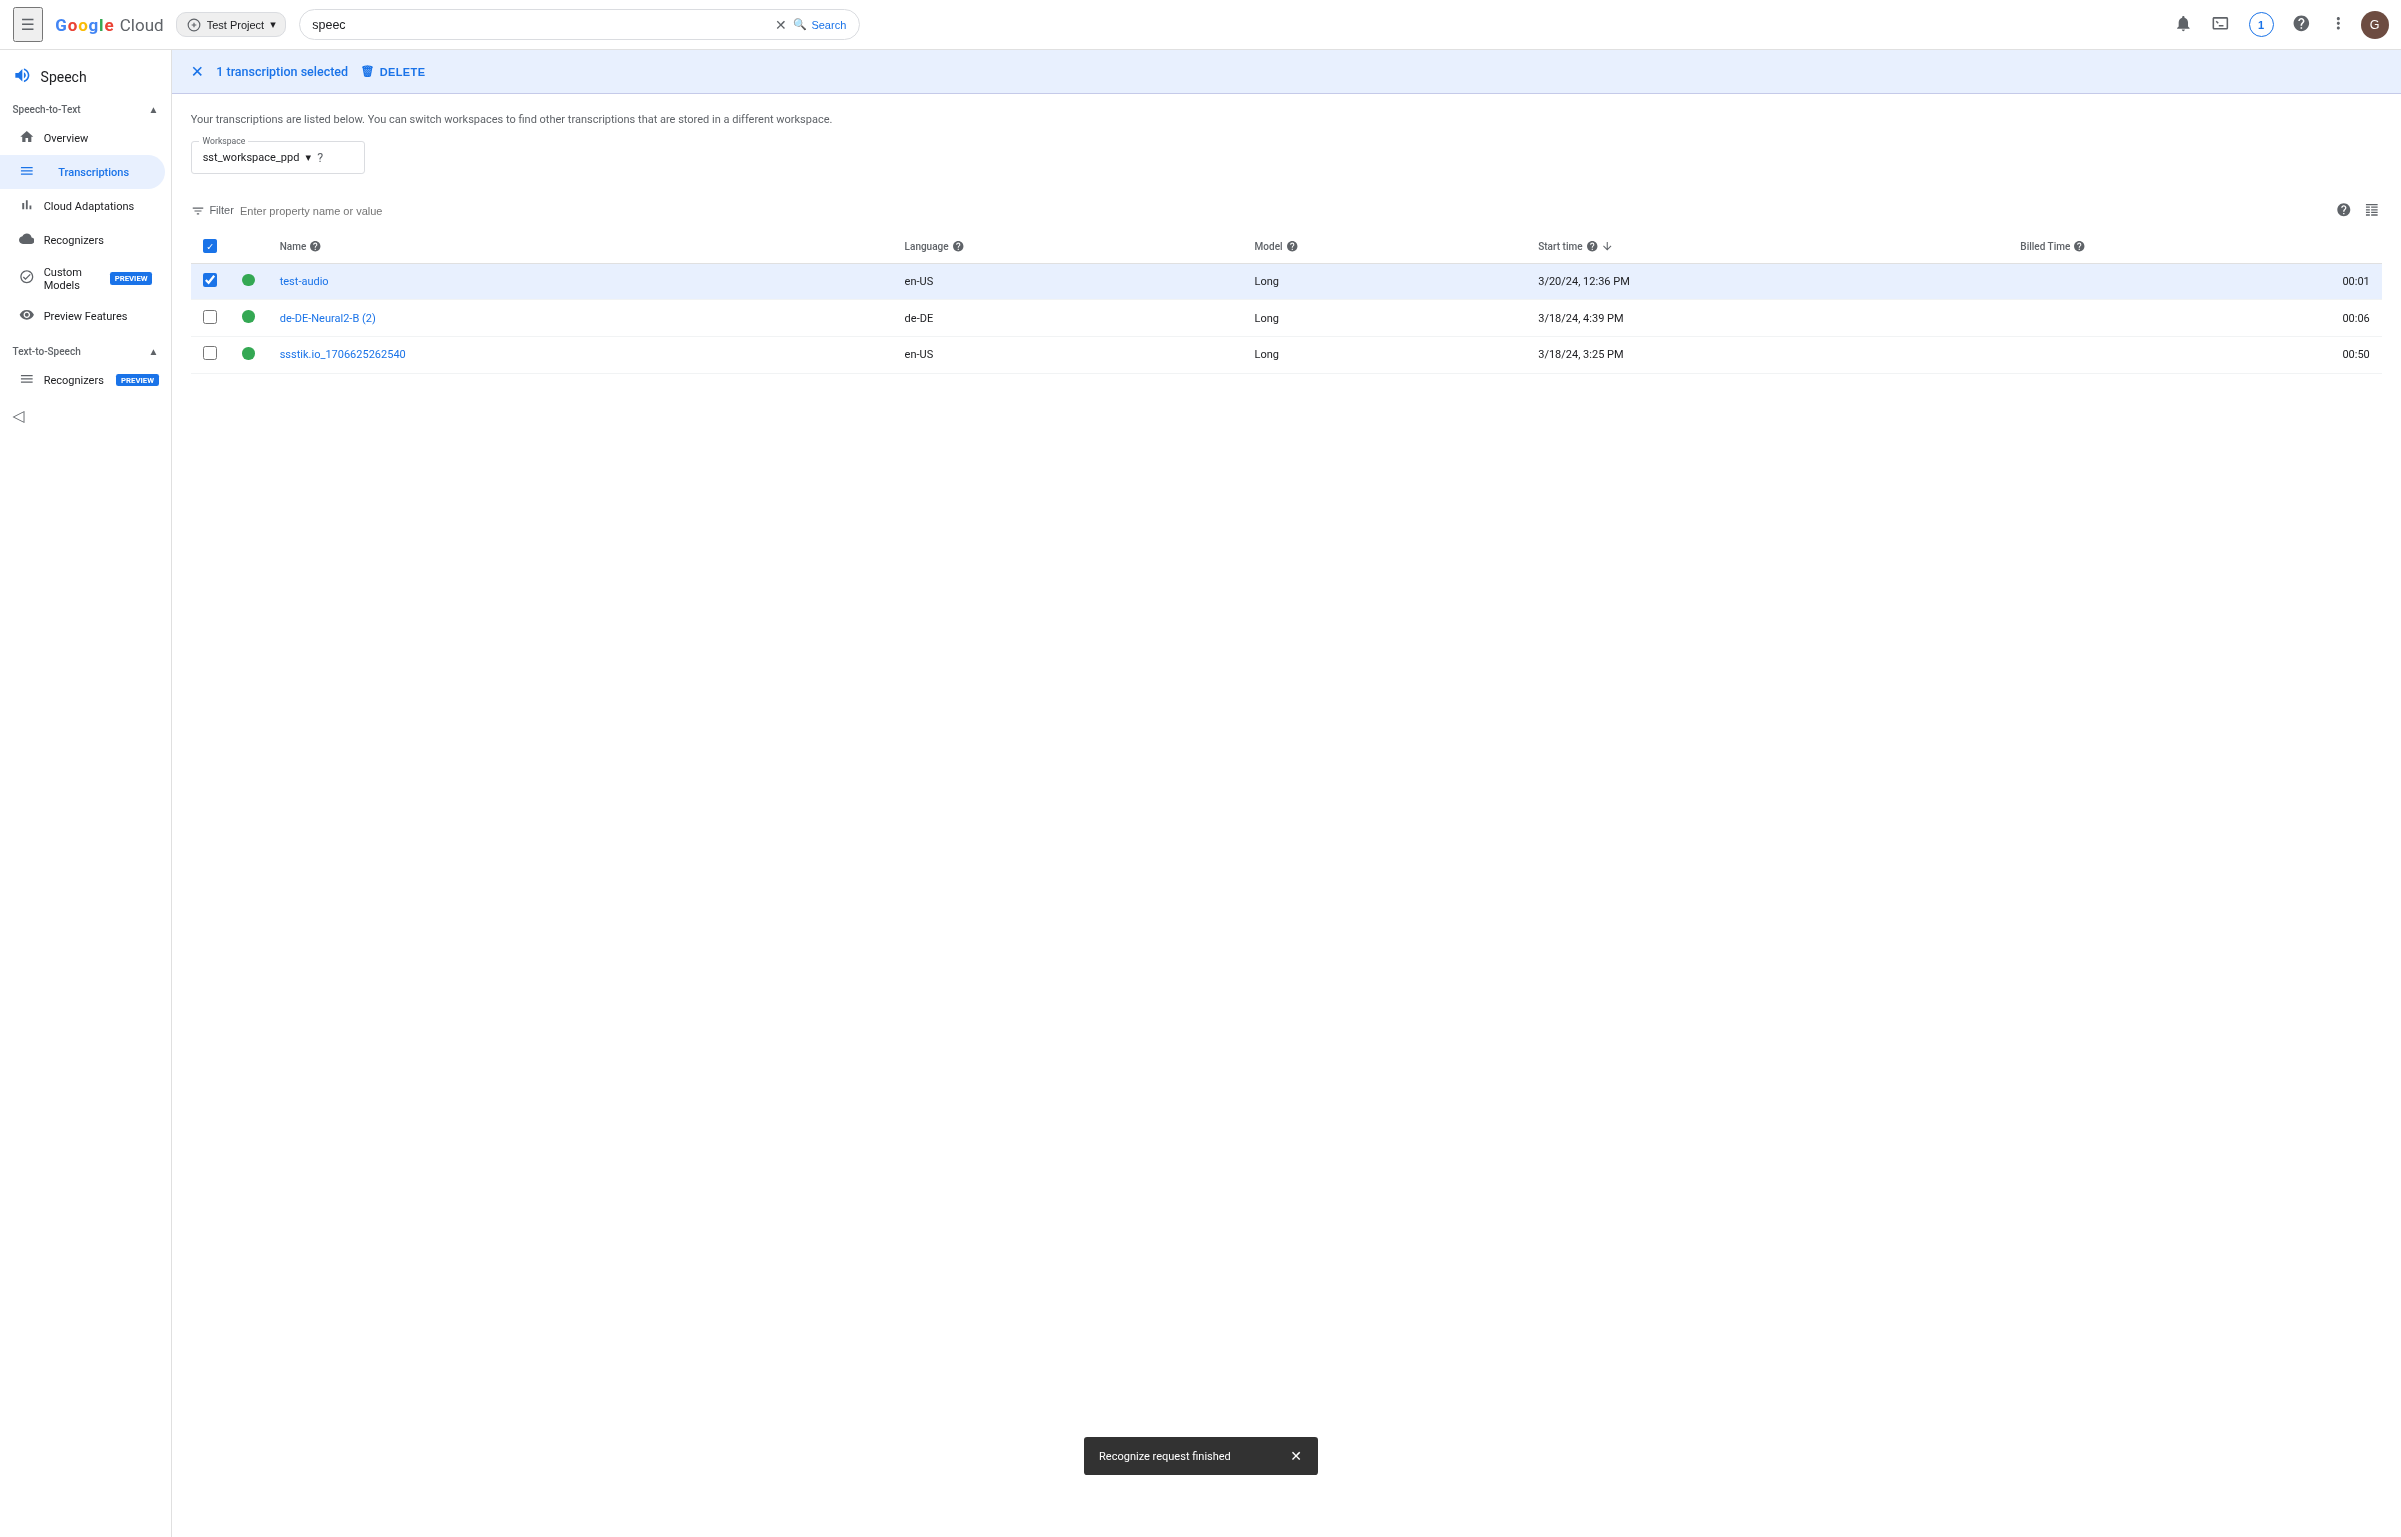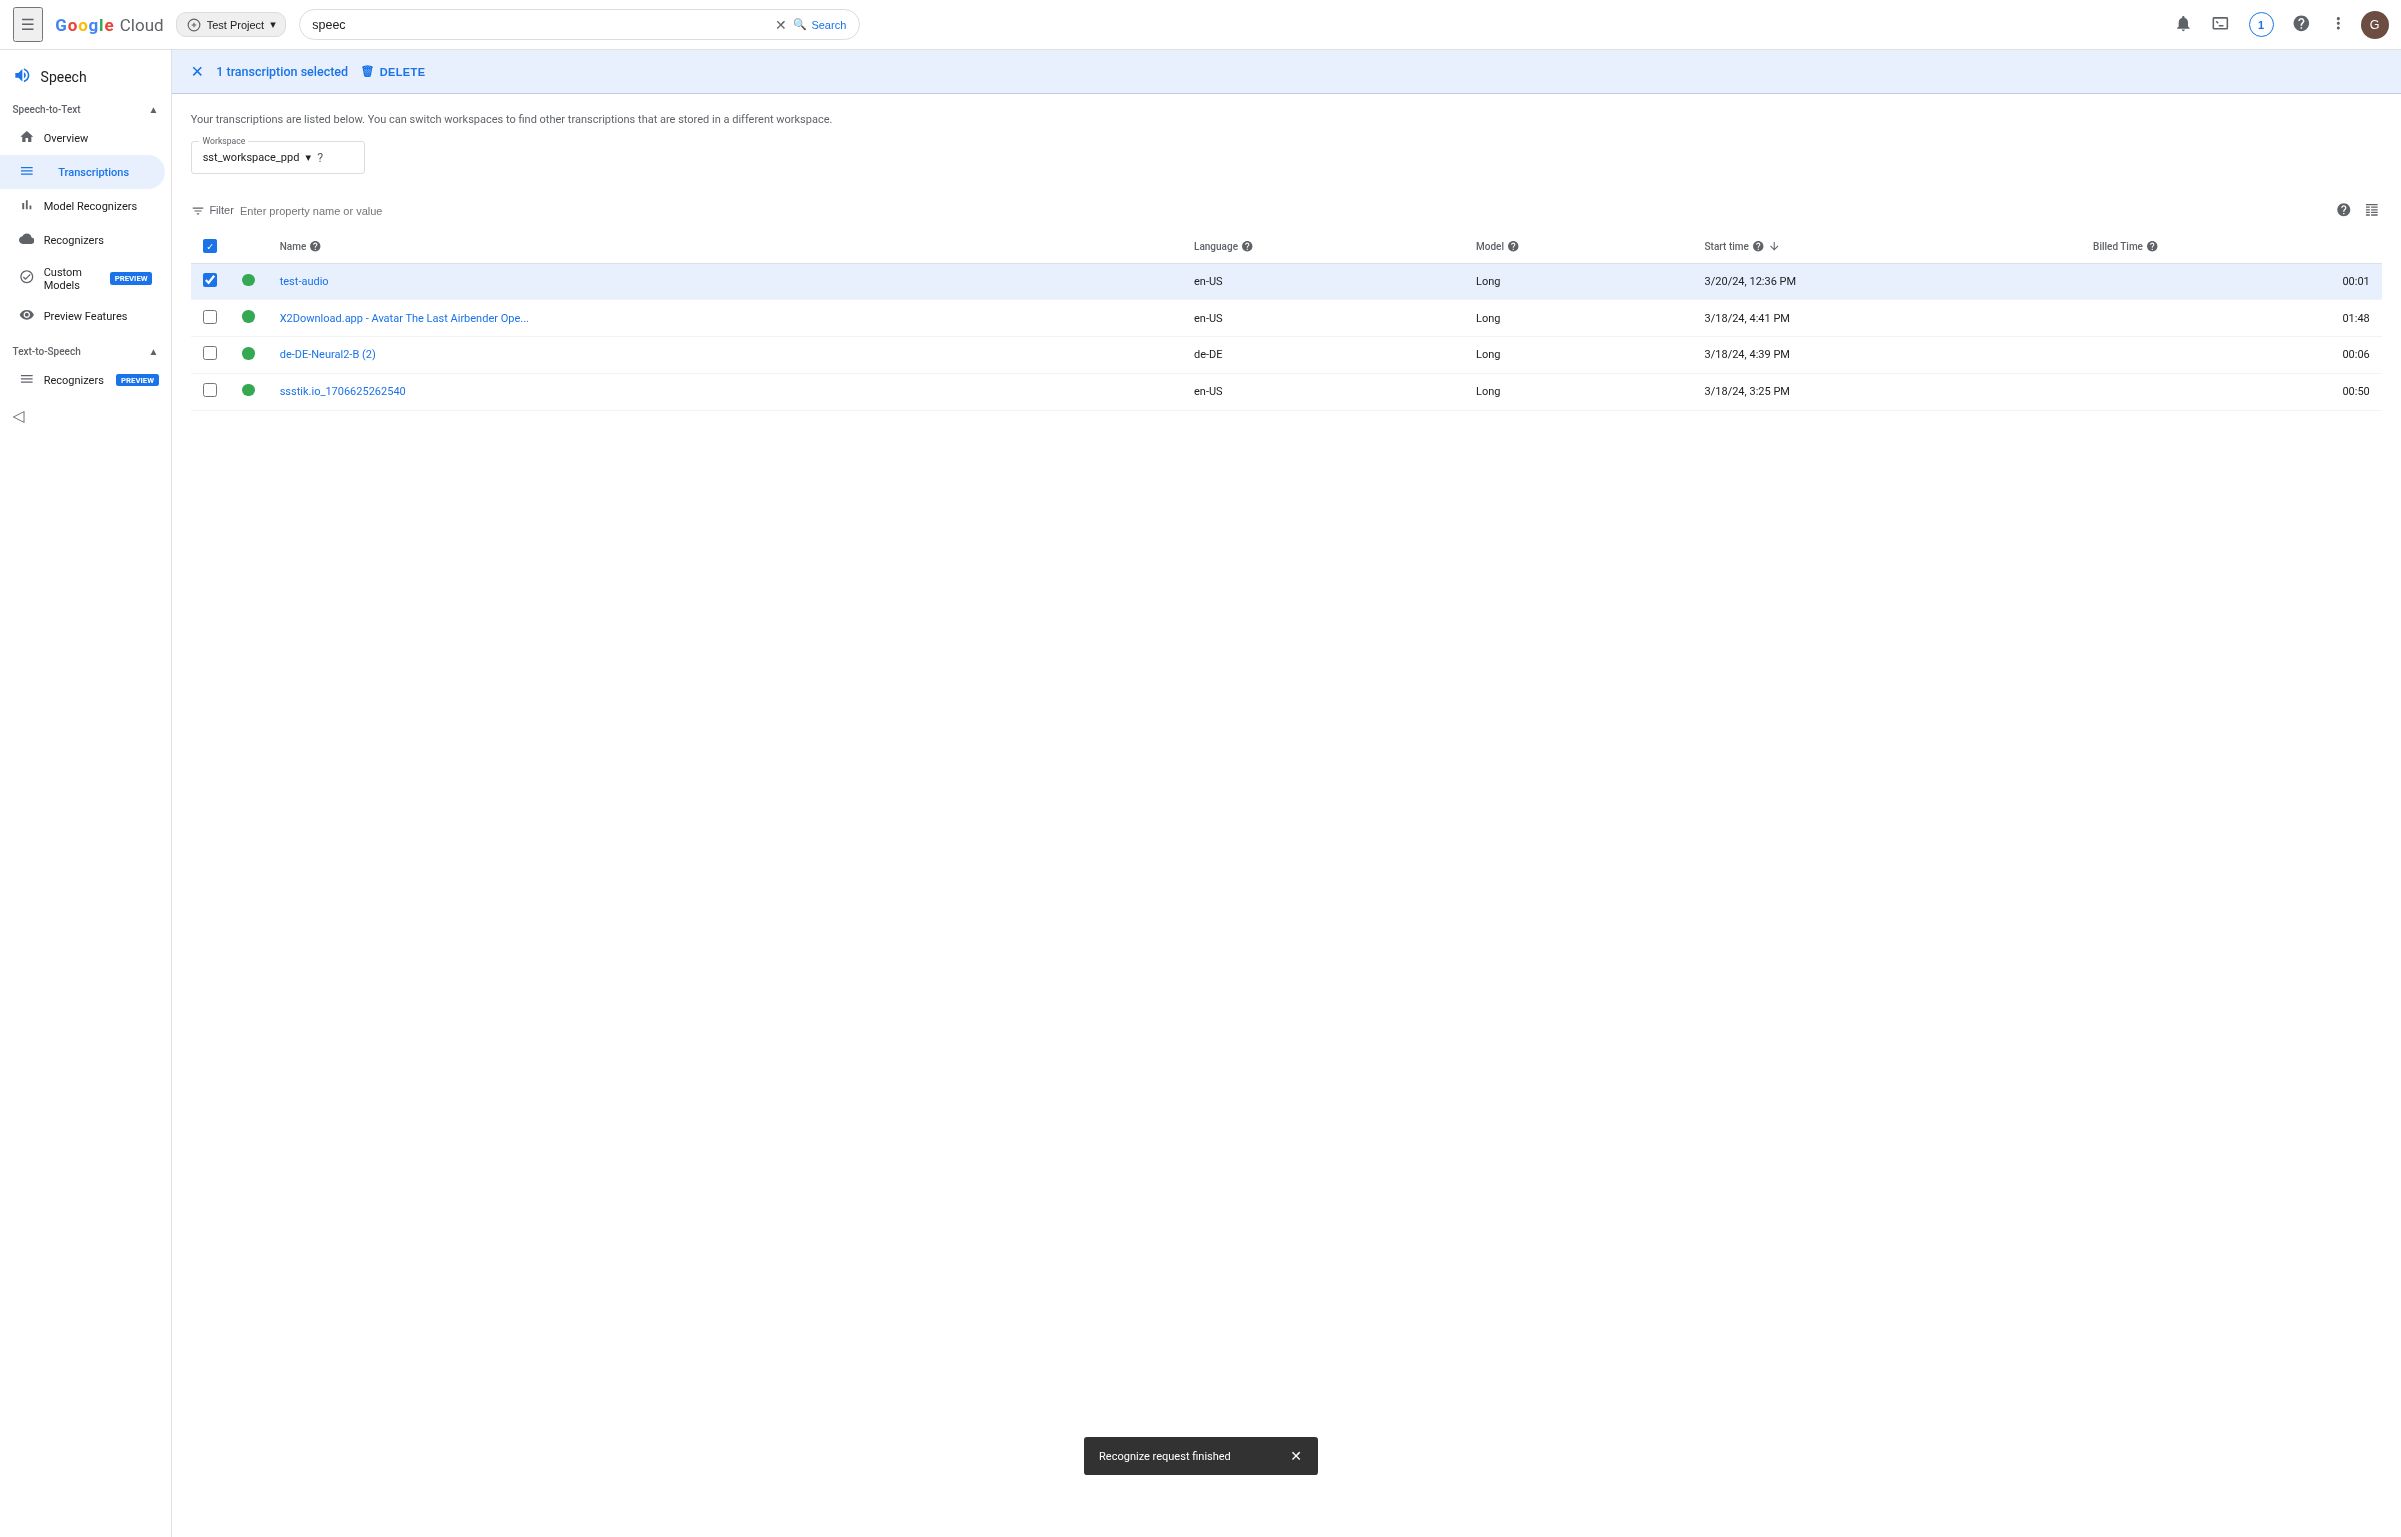--- a/index.html
+++ b/index.html
@@ -504,21 +504,21 @@
             </svg>
         </span>
         <span class="item-label">Transcriptions</span>
       </div>
       <div class="sidebar-item">
         <span class="item-icon">
           <svg width="15.6" height="15.6" viewBox="0 0 24 24" fill="#5f6368">
               <path d="M5 9.2h3V19H5V9.2zM10.6 5h2.8v14h-2.8V5zM16.2 13h2.8v6h-2.8v-6z"></path>
             </svg>
         </span>
-        <span class="item-label">Model Recognizers</span>
+        <span class="item-label">Cloud Adaptations</span>
       </div>
       <div class="sidebar-item">
         <span class="item-icon">
           <svg width="15.6" height="15.6" viewBox="0 0 24 24" fill="#5f6368">
               <path d="M19.35 10.04C18.67 6.59 15.64 4 12 4 9.11 4 6.6 5.64 5.35 8.04 2.34 8.36 0 10.91 0 14c0 3.31 2.69 6 6 6h13c2.76 0 5-2.24 5-5 0-2.64-2.05-4.78-4.65-4.96z"></path>
             </svg>
         </span>
         <span class="item-label">Recognizers</span>
       </div>
       <div class="sidebar-item">
@@ -678,35 +678,20 @@
       <td style="text-align: right;">00:01</td>
     </tr>
             <tr>
       <td>
         <input type="checkbox" class="checkbox" style="">
       </td>
       <td>
         <span class="status-dot" style="background: #34a853;"></span>
       </td>
       <td class="td-name">
-        <a href="#">X2Download.app - Avatar The Last Airbender Ope...</a>
-      </td>
-      <td>en-US</td>
-      <td>Long</td>
-      <td>3/18/24, 4:41 PM</td>
-      <td style="text-align: right;">01:48</td>
-    </tr>
-            <tr>
-      <td>
-        <input type="checkbox" class="checkbox" style="">
-      </td>
-      <td>
-        <span class="status-dot" style="background: #34a853;"></span>
-      </td>
-      <td class="td-name">
         <a href="#">de-DE-Neural2-B (2)</a>
       </td>
       <td>de-DE</td>
       <td>Long</td>
       <td>3/18/24, 4:39 PM</td>
       <td style="text-align: right;">00:06</td>
     </tr>
             <tr>
       <td>
         <input type="checkbox" class="checkbox" style="">

